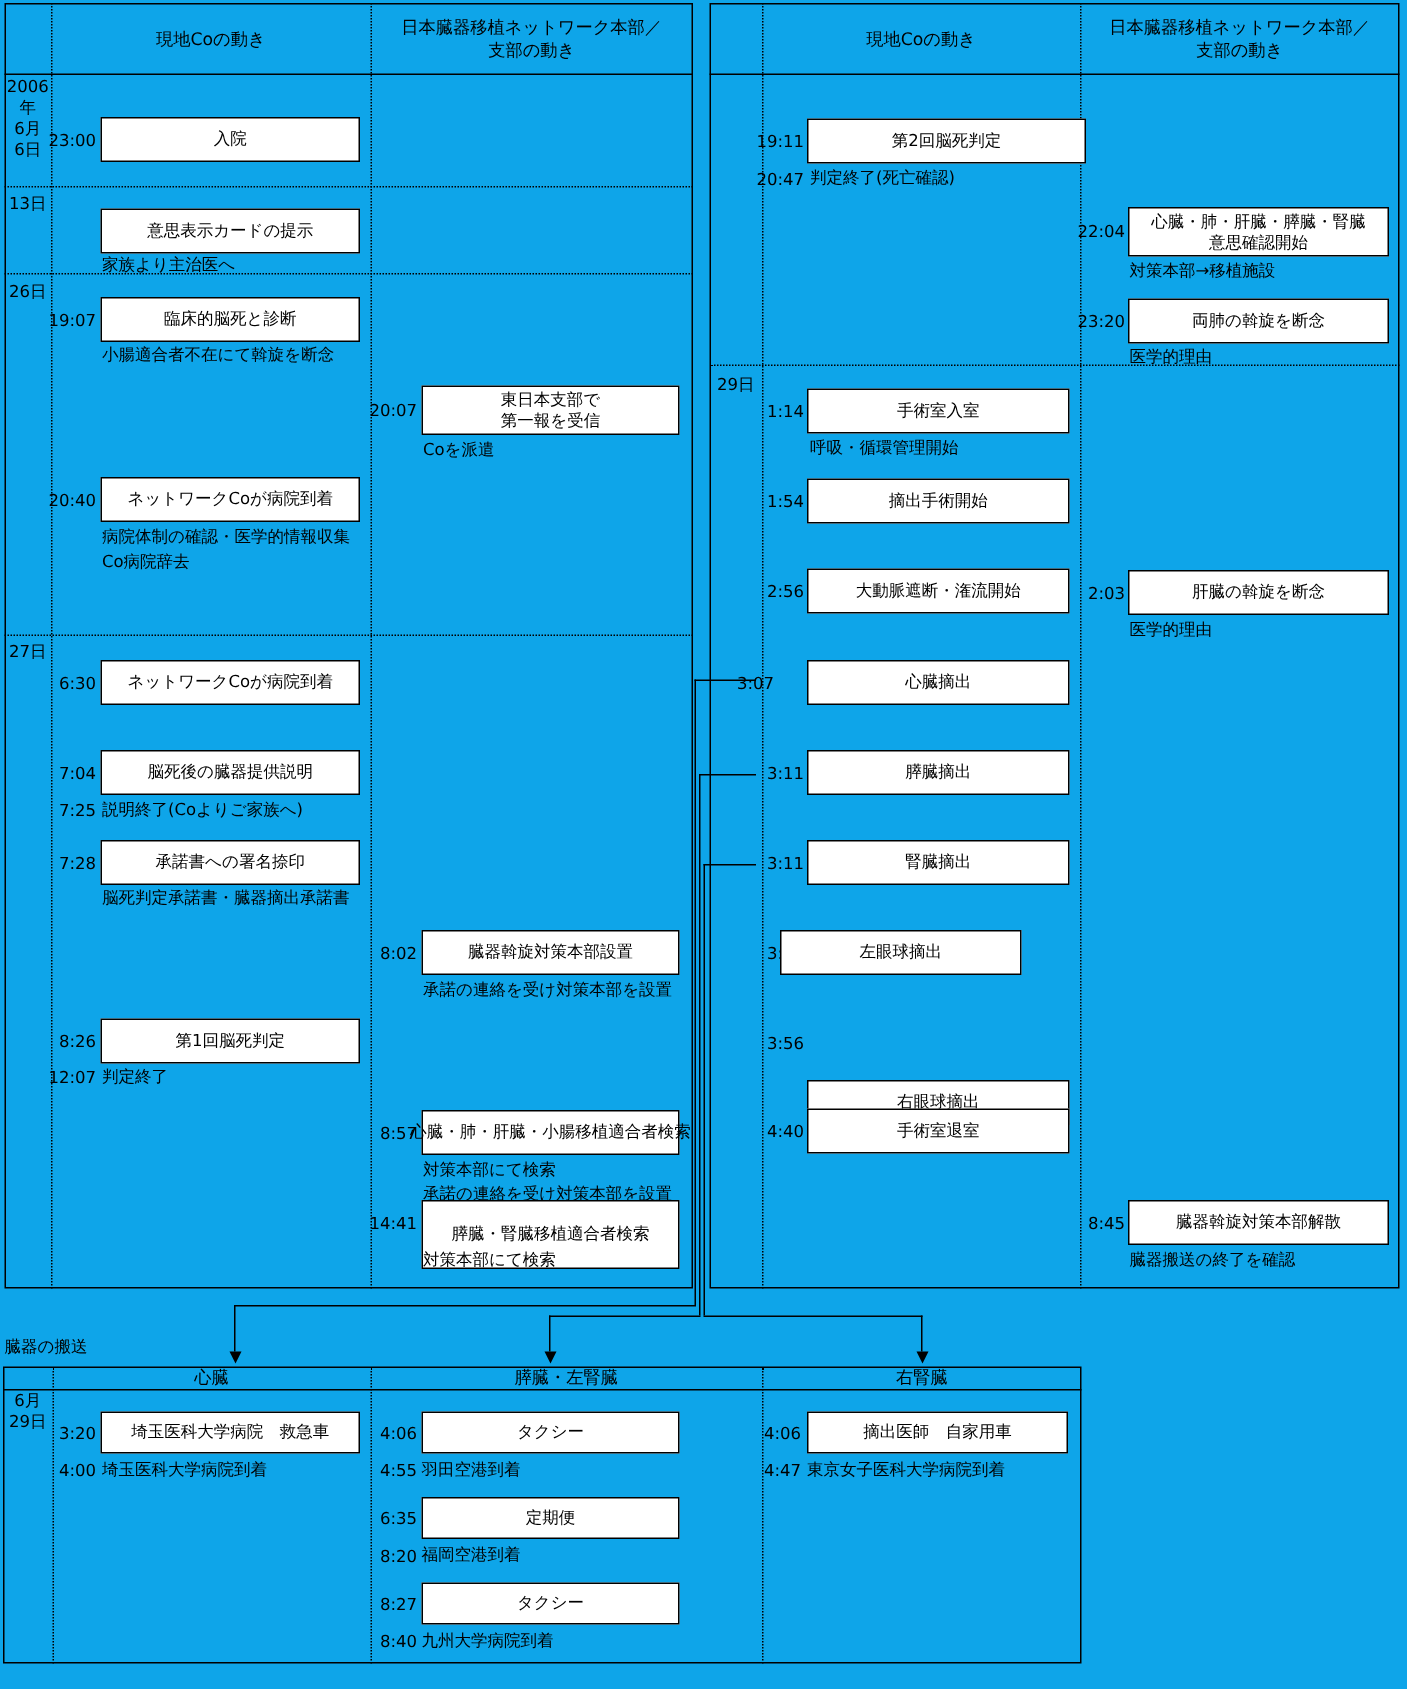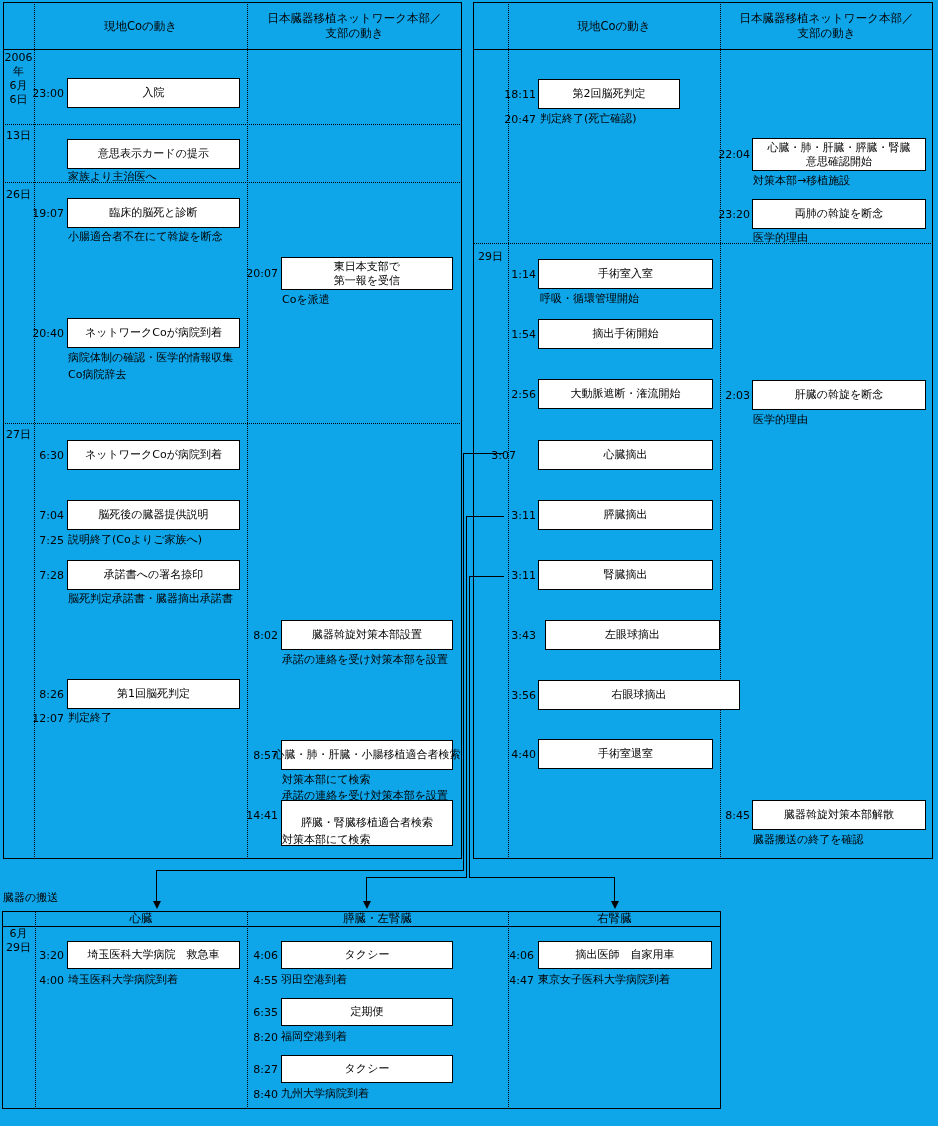--- a/index.html
+++ b/index.html
@@ -100,22 +100,22 @@
     <div class="vdot" style="left:508px;top:2px;height:857px"></div>
     <div class="vdot" style="left:720px;top:2px;height:857px"></div>
     <div class="hdot" style="left:473px;top:243px;width:460px"></div>
 
     <div class="hdr" style="left:508px;top:3px;width:212px;height:46px">現地Coの動き</div>
     <div class="hdr" style="left:720px;top:3px;width:213px;height:46px">日本臓器移植ネットワーク本部／
 支部の動き</div>
 
     <div class="date" style="left:474px;top:250px;width:33px">29日</div>
 
-    <div class="time" style="left:500px;top:79px;width:36px;height:30px">18:11</div>
-    <div class="box" style="left:538px;top:79px;width:142px;height:30px">第2回脳死判定</div>
+    <div class="time" style="left:500px;top:79px;width:36px;height:30px">19:11</div>
+    <div class="box" style="left:538px;top:79px;width:186px;height:30px">第2回脳死判定</div>
     <div class="time" style="left:500px;top:112px;width:36px;height:14px">20:47</div>
     <div class="note" style="left:540px;top:112px">判定終了(死亡確認)</div>
 
     <div class="time" style="left:714px;top:138px;width:36px;height:33px">22:04</div>
     <div class="box" style="left:752px;top:138px;width:174px;height:33px">心臓・肺・肝臓・膵臓・腎臓
 意思確認開始</div>
     <div class="note" style="left:753px;top:174px">対策本部→移植施設</div>
 
     <div class="time" style="left:714px;top:199px;width:36px;height:30px">23:20</div>
     <div class="box" style="left:752px;top:199px;width:174px;height:30px">両肺の斡旋を断念</div>
@@ -138,24 +138,24 @@
     <div class="time" style="left:480px;top:440px;width:36px;height:30px">3:07</div>
     <div class="box" style="left:538px;top:440px;width:175px;height:30px">心臓摘出</div>
 
     <div class="time" style="left:500px;top:500px;width:36px;height:30px">3:11</div>
     <div class="box" style="left:538px;top:500px;width:175px;height:30px">膵臓摘出</div>
 
     <div class="time" style="left:500px;top:560px;width:36px;height:30px">3:11</div>
     <div class="box" style="left:538px;top:560px;width:175px;height:30px">腎臓摘出</div>
 
     <div class="time" style="left:500px;top:620px;width:36px;height:30px">3:43</div>
-    <div class="box" style="left:545px;top:620px;width:175px;height:30px">左眼球摘出</div>
+    <div class="box" style="left:520px;top:620px;width:161px;height:30px">左眼球摘出</div>
 
     <div class="time" style="left:500px;top:680px;width:36px;height:30px">3:56</div>
-    <div class="box" style="left:538px;top:680px;width:202px;height:30px">右眼球摘出</div>
+    <div class="box" style="left:538px;top:720px;width:175px;height:30px">右眼球摘出</div>
 
     <div class="time" style="left:500px;top:739px;width:36px;height:30px">4:40</div>
     <div class="box" style="left:538px;top:739px;width:175px;height:30px">手術室退室</div>
 
     <div class="time" style="left:714px;top:800px;width:36px;height:30px">8:45</div>
     <div class="box" style="left:752px;top:800px;width:174px;height:30px">臓器斡旋対策本部解散</div>
     <div class="note" style="left:753px;top:833px">臓器搬送の終了を確認</div>
   </div>
 
   <div>

